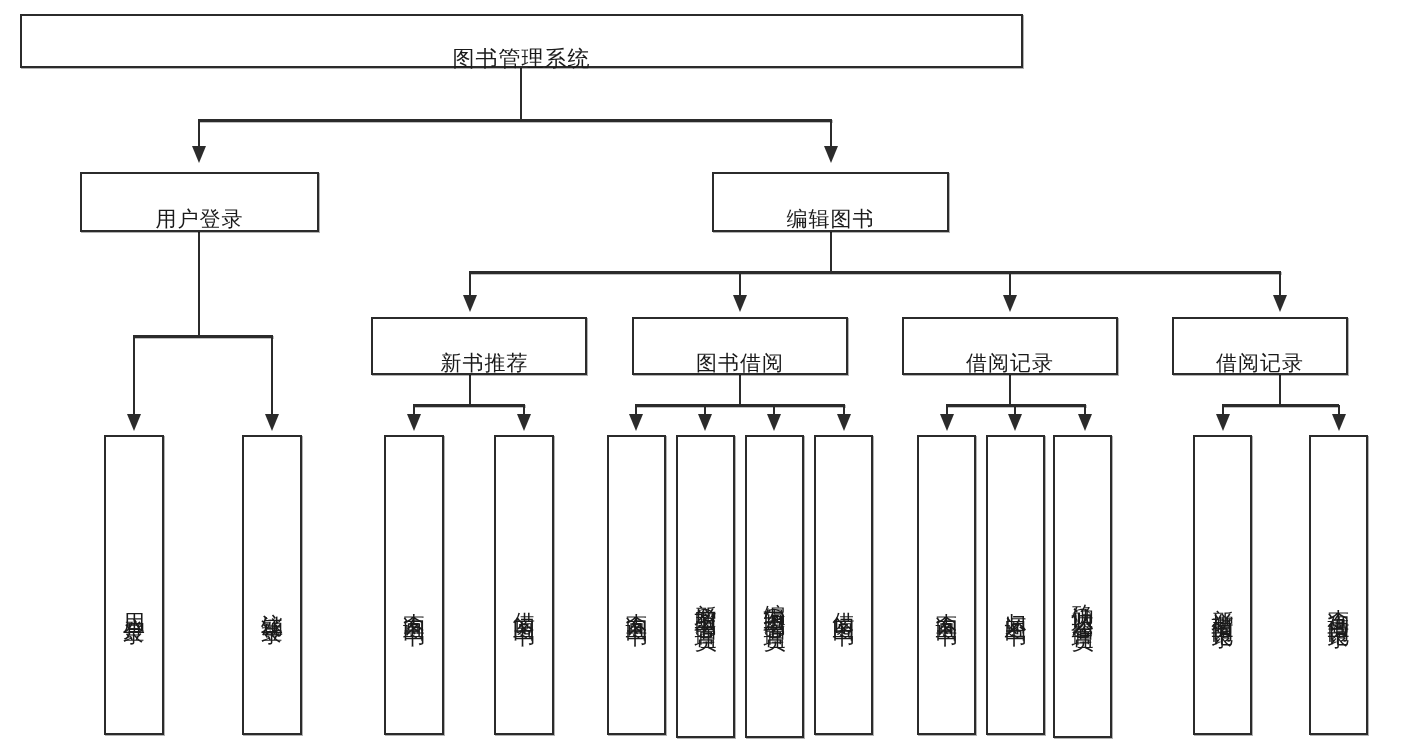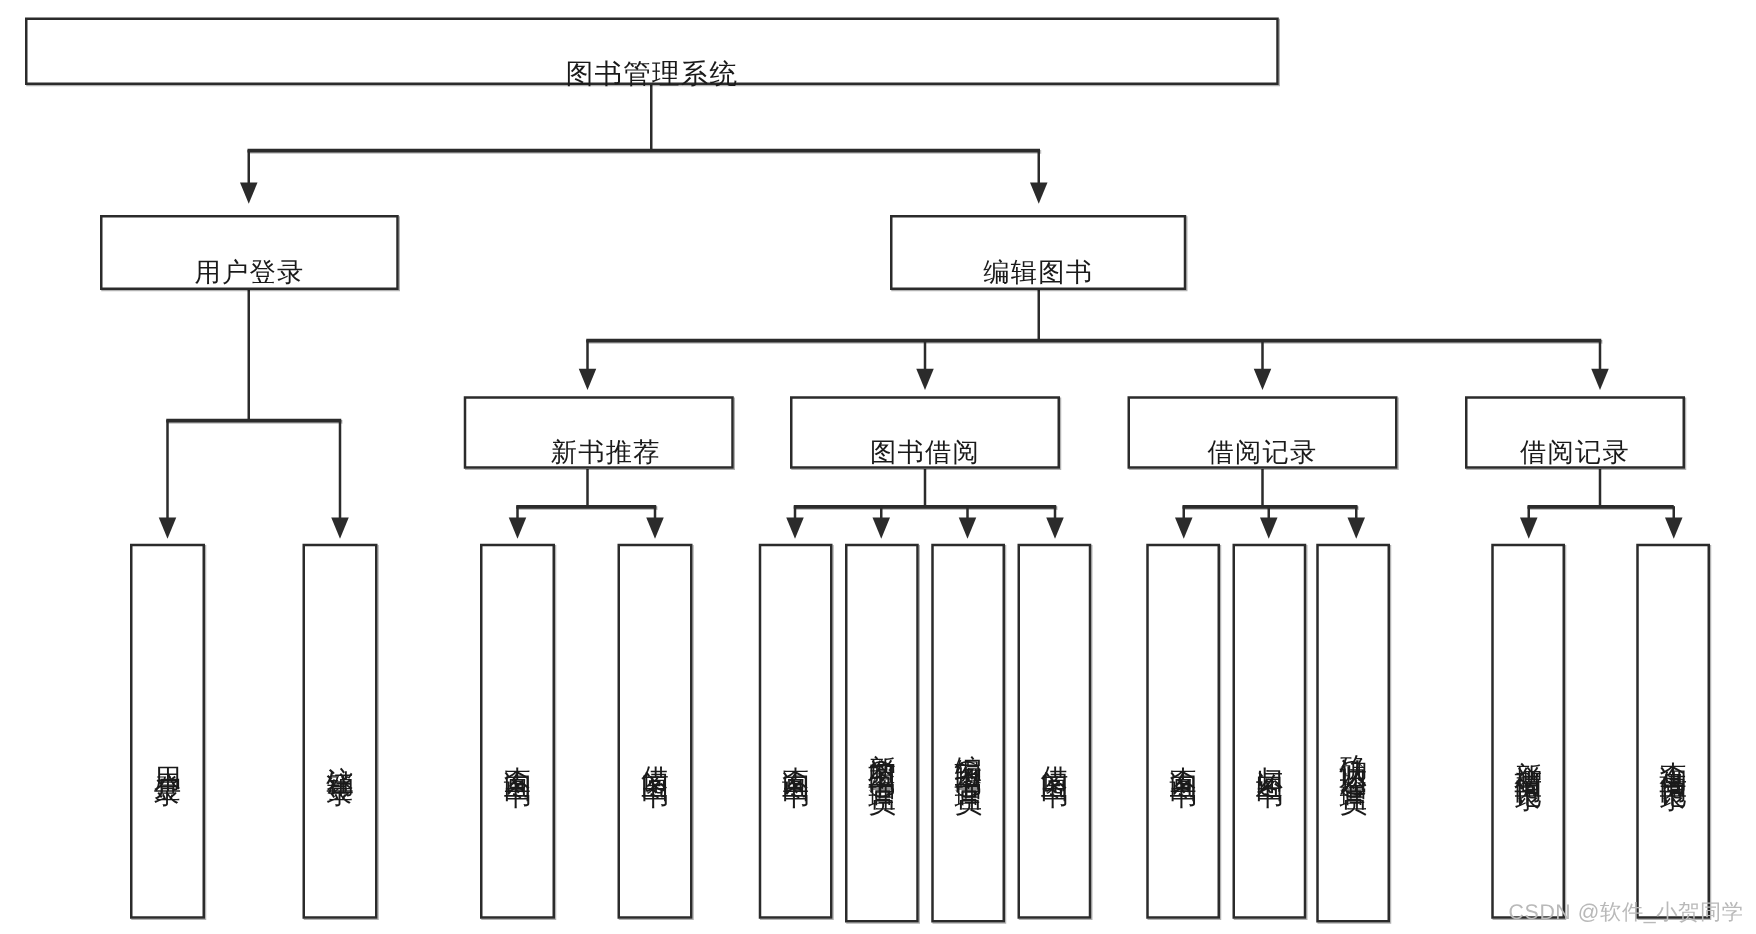--- a/index.html
+++ b/index.html
@@ -189,14 +189,13 @@
     <span class="lbl">确认归还（管理员）</span>
   </div>
 
   <div class="node v-node" style="left:1193px;top:435px;width:59px;height:300px;">
     <span class="lbl">新增借阅记录</span>
   </div>
   <div class="node v-node" style="left:1309px;top:435px;width:59px;height:300px;">
     <span class="lbl">查询借阅记录</span>
   </div>
 
-  <div id="watermark">CSDN @软件_小贺同学</div>
 </div>
 
 </body></html>

